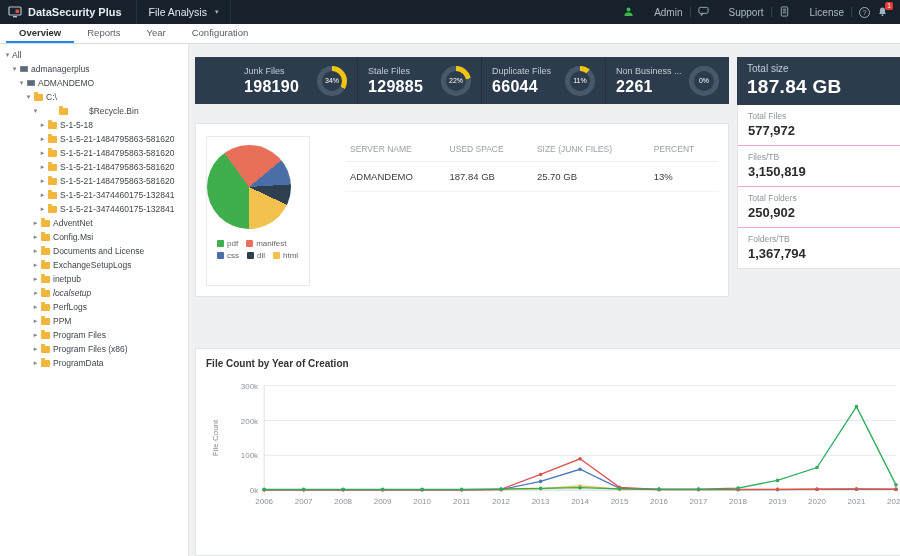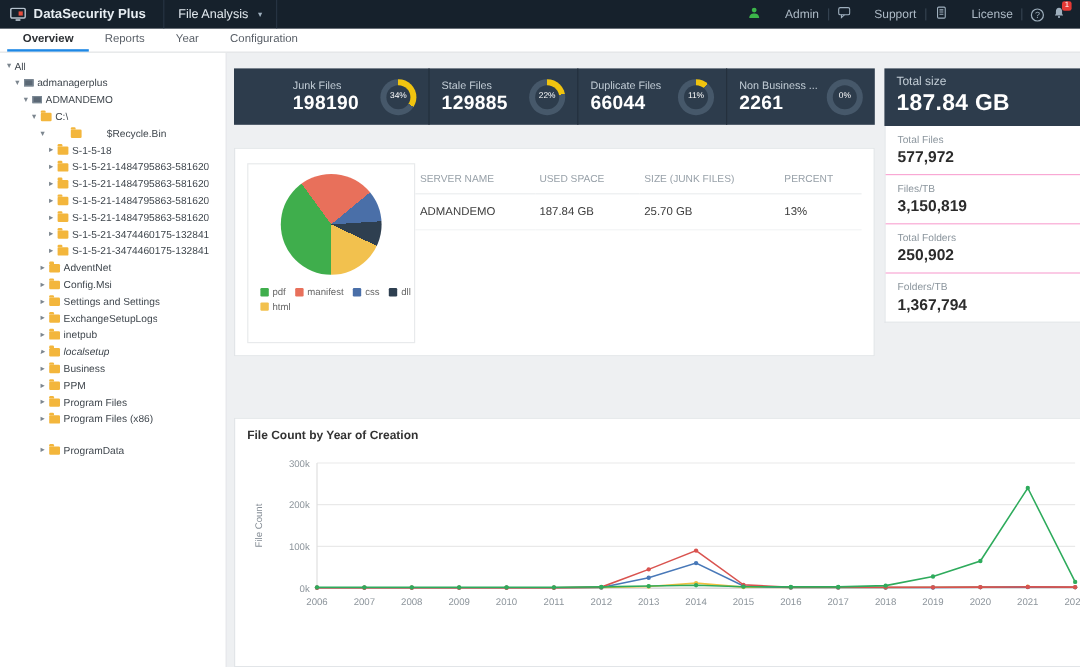--- a/index.html
+++ b/index.html
@@ -53,21 +53,21 @@
   .ts-label { font-size:10px; color:#c2cdd6; }
   .ts-value { font-size:19px; color:#fff; font-weight:bold; margin-top:2px; letter-spacing:.3px; }
   .summary-rows { background:#fff; border:1px solid #e2e5e8; border-top:none; }
   .sum-row { padding:6px 10px 7px; border-bottom:1px solid #f9a8d4; }
   .sum-row:last-child { border-bottom:none; }
   .sum-label { font-size:8.5px; color:#8b959d; }
   .sum-value { font-size:13px; color:#2b2b2b; font-weight:bold; margin-top:2px; }
 
   
   .mid-panel { position:absolute; left:6px; top:79px; width:534px; height:174px; background:#fff; border:1px solid #e2e5e8; }
-  .pie-box { position:absolute; left:10px; top:12px; width:140px; height:150px; border:1px solid #e8eaec; display:flex; flex-direction:column; align-items:center; padding-top:8px; }
+  .pie-box { position:absolute; left:10px; top:12px; width:104px; height:150px; border:1px solid #e8eaec; display:flex; flex-direction:column; align-items:flex-start; padding-top:8px; }
   .pie { width:84px; height:84px; border-radius:50%; cursor:pointer; }
   .legend { display:flex; flex-wrap:wrap; gap:3px 8px; margin-top:10px; font-size:8px; color:#666; width:100%; padding-left:10px; }
   .legend-item { display:flex; align-items:center; gap:3px; }
   .legend-swatch { width:7px; height:7px; border-radius:1px; flex:none; }
   .server-table { position:absolute; left:150px; top:14px; width:372px; border-collapse:collapse; }
   .server-table th { font-size:8.5px; color:#98a1a9; text-align:left; font-weight:normal; padding:6px 4px 7px; border-bottom:1px solid #eceeef; }
   .server-table td { font-size:9.5px; color:#3c3c3c; padding:9px 4px; border-bottom:1px solid #f3f4f5; }
 
   
   .bottom-panel { position:absolute; left:6px; top:304px; width:724px; height:208px; background:#fff; border:1px solid #e2e5e8; padding:9px 10px 0; }
@@ -215,58 +215,58 @@
           <span class="tree-label">AdventNet</span>
         </div>
         <div class="tree-row" style="padding-left: 31px;">
           <span class="caret-t">▸</span>
           <span class="ic-folder"></span>
           <span class="tree-label">Config.Msi</span>
         </div>
         <div class="tree-row" style="padding-left: 31px;">
           <span class="caret-t">▸</span>
           <span class="ic-folder"></span>
-          <span class="tree-label">Settings and Settings</span>
+          <span class="tree-label">Documents and License</span>
         </div>
         <div class="tree-row" style="padding-left: 31px;">
           <span class="caret-t">▸</span>
           <span class="ic-folder"></span>
           <span class="tree-label">ExchangeSetupLogs</span>
         </div>
         <div class="tree-row" style="padding-left: 31px;">
           <span class="caret-t">▸</span>
           <span class="ic-folder"></span>
           <span class="tree-label">inetpub</span>
         </div>
         <div class="tree-row" style="padding-left: 31px; font-style: italic;">
           <span class="caret-t">▸</span>
           <span class="ic-folder"></span>
           <span class="tree-label">localsetup</span>
         </div>
         <div class="tree-row" style="padding-left: 31px;">
           <span class="caret-t">▸</span>
           <span class="ic-folder"></span>
-          <span class="tree-label">Business</span>
+          <span class="tree-label">PerfLogs</span>
         </div>
         <div class="tree-row" style="padding-left: 31px;">
           <span class="caret-t">▸</span>
           <span class="ic-folder"></span>
           <span class="tree-label">PPM</span>
         </div>
         <div class="tree-row" style="padding-left: 31px;">
           <span class="caret-t">▸</span>
           <span class="ic-folder"></span>
           <span class="tree-label">Program Files</span>
         </div>
         <div class="tree-row" style="padding-left: 31px;">
           <span class="caret-t">▸</span>
           <span class="ic-folder"></span>
           <span class="tree-label">Program Files (x86)</span>
         </div>
-        <div class="tree-row" style="padding-left: 31px; margin-top: 12px;">
+        <div class="tree-row" style="padding-left: 31px;">
           <span class="caret-t">▸</span>
           <span class="ic-folder"></span>
           <span class="tree-label">ProgramData</span>
         </div>
       </aside>
 
     <main class="main">
 
       <div class="cards-row" id="cards">
           <div class="stat-card">

